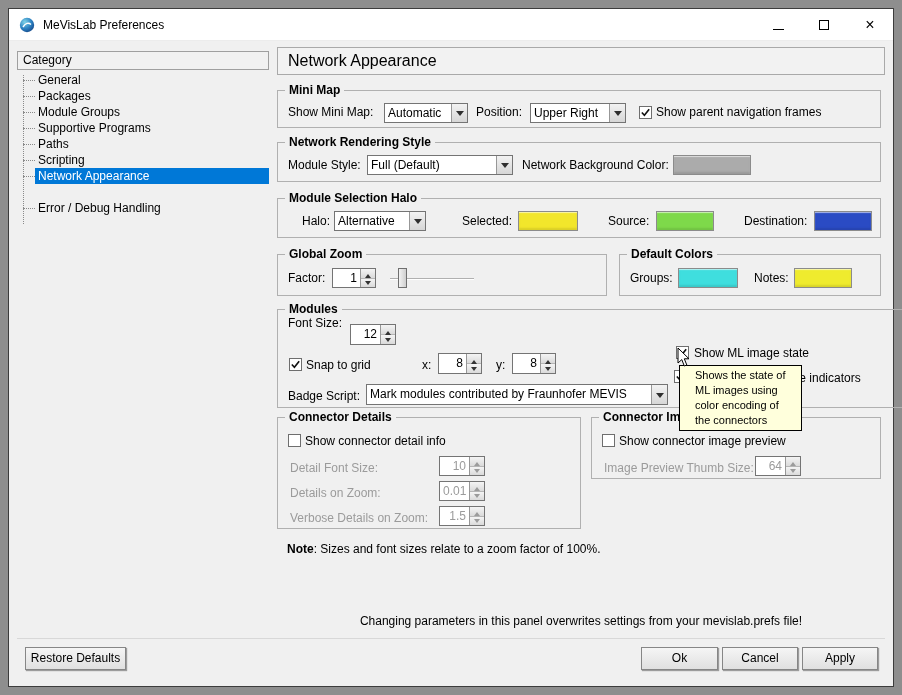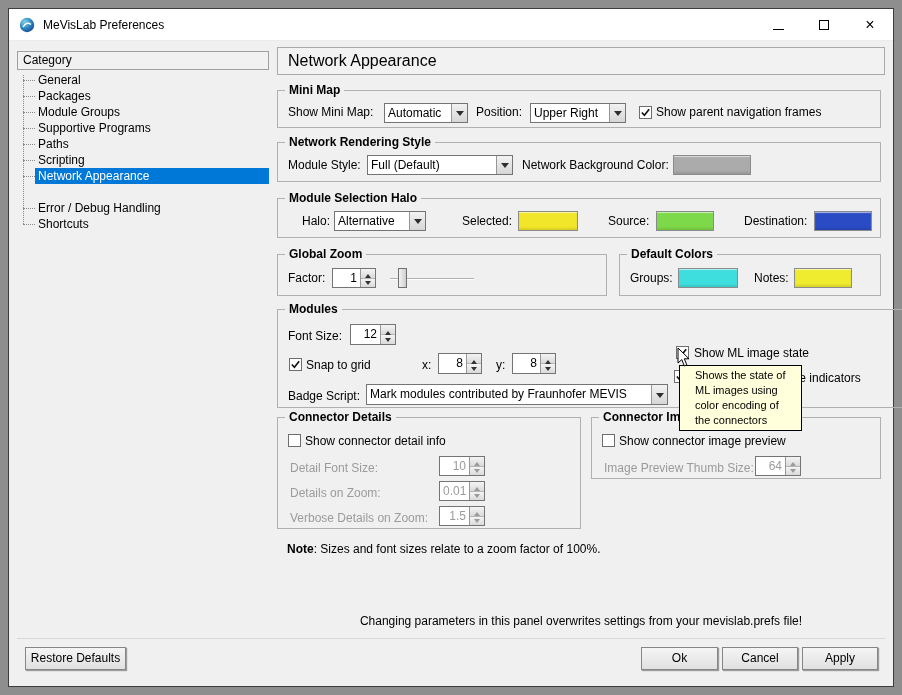--- a/index.html
+++ b/index.html
@@ -156,24 +156,20 @@
     <span class="tlabel">Scripting</span>
   </div>
   <div class="titem sel" style="top:159px;">
     <span class="tick"></span>
     <span class="tlabel">Network Appearance</span>
   </div>
   <div class="titem" style="top:191px;">
     <span class="tick"></span>
     <span class="tlabel">Error / Debug Handling</span>
   </div>
-  <div class="titem" style="top:207px;">
-    <span class="tick"></span>
-    <span class="tlabel">Shortcuts</span>
-  </div>
 
   <div class="pagetitle-box">
     <span class="pagetitle">Network Appearance</span>
   </div>
 
   <div class="gbox" style="left:268px;top:81px;width:604px;height:38px;">
     <span class="legend">Mini Map</span>
     <span class="lbl" style="left:10px;top:11px;">Show Mini Map:</span>
     <div class="combo" style="left:106px;top:12px;width:84px;">
       <span class="val">Automatic</span>
@@ -235,21 +231,21 @@
   <div class="gbox" style="left:610px;top:245px;width:262px;height:42px;">
     <span class="legend">Default Colors</span>
     <span class="lbl" style="left:10px;top:13px;">Groups:</span>
     <span class="swatch" style="left: 58px; top: 13px; width: 60px; background: rgb(63, 222, 222);"></span>
     <span class="lbl" style="left:134px;top:13px;">Notes:</span>
     <span class="swatch" style="left: 174px; top: 13px; width: 58px; background: rgb(239, 235, 46);"></span>
   </div>
 
   <div class="gbox" style="left:268px;top:300px;width:724px;height:99px;">
     <span class="legend">Modules</span>
-    <span class="lbl" style="left:10px;top:16px;">Font Size:</span>
+    <span class="lbl" style="left:10px;top:3px;">Font Size:</span>
     <div class="spin" style="left:72px;top:14px;width:46px;height:21px;">
       <span class="val">12</span>
       <span class="sbtns">
           <span class="up"></span>
           <span class="dn"></span>
         </span>
     </div>
     <span class="cb on" style="left:11px;top:48px;">
       <svg viewBox="0 0 12 12">
           <path d="M2 6 L4.8 9 L10 2.5" fill="none" stroke="#111" stroke-width="1.8"></path>

